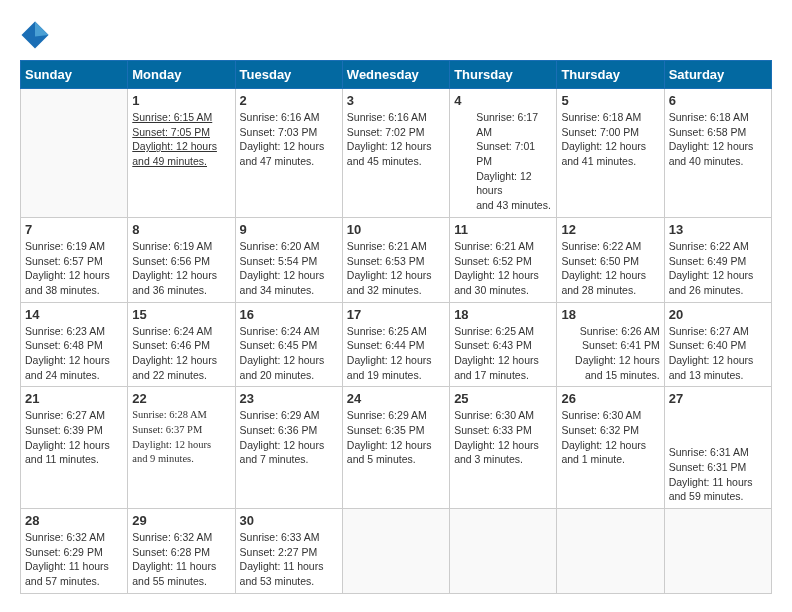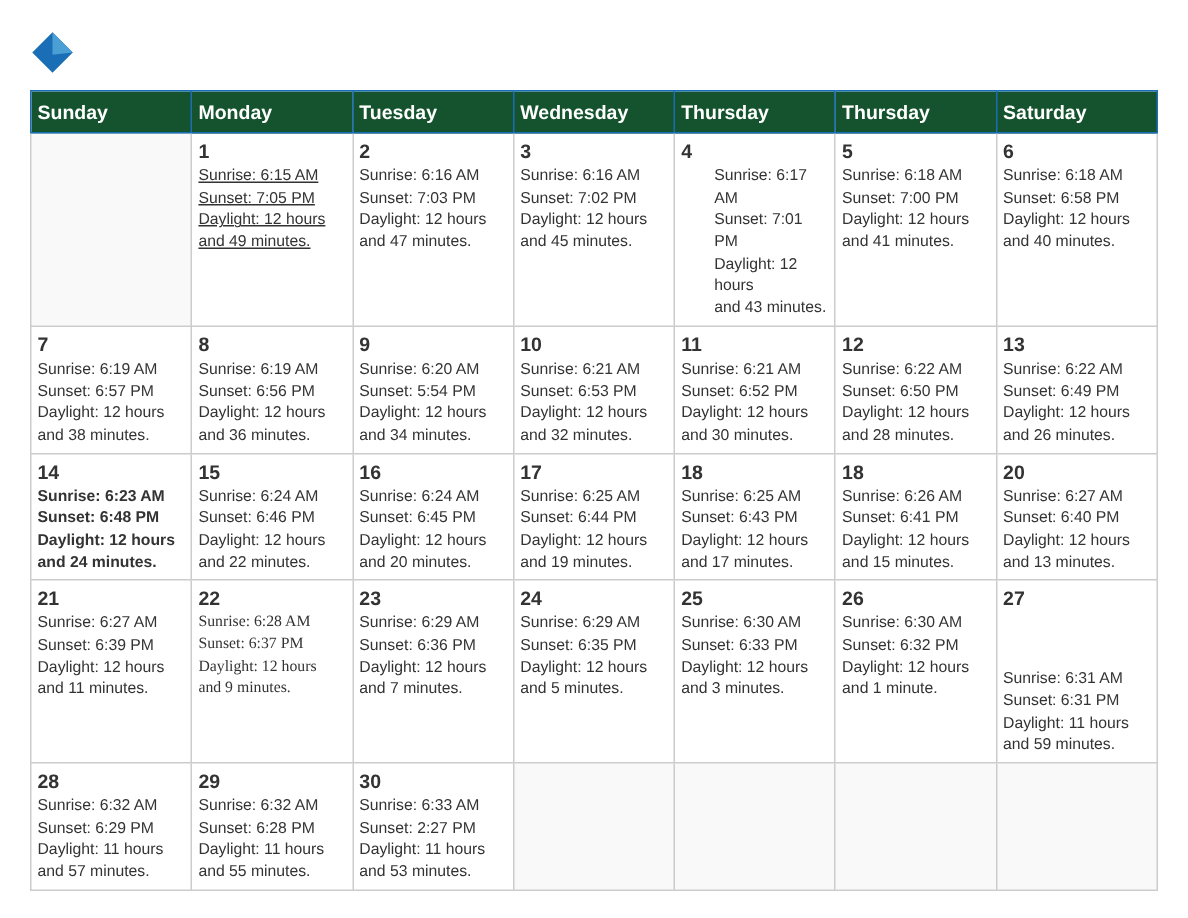--- a/index.html
+++ b/index.html
@@ -50,21 +50,21 @@
     }
     .location {
       font-size: 14px;
       color: #555;
     }
     .calendar {
       width: 100%;
       border-collapse: collapse;
     }
     .calendar th {
-      background: #14532d;
+      background: #0369a1;
       color: #fff;
       font-size: 13px;
       padding: 6px 4px;
       text-align: left;
       border: 1px solid #1a6eb5;
     }
     .calendar td {
       border: 1px solid #ccc;
       vertical-align: top;
       padding: 4px;
@@ -213,21 +213,21 @@
           <span class="day-number">13</span>
           <div class="day-info" style="white-space: pre-line;">Sunrise: 6:22 AM
 Sunset: 6:49 PM
 Daylight: 12 hours
 and 26 minutes.</div>
         </td>
       </tr>
       <tr>
         <td>
           <span class="day-number">14</span>
-          <div class="day-info" style="white-space: pre-line; font-weight: bold;">Sunrise: 6:23 AM
+          <div class="day-info" style="white-space: pre-line;">Sunrise: 6:23 AM
 Sunset: 6:48 PM
 Daylight: 12 hours
 and 24 minutes.</div>
         </td>
         <td>
           <span class="day-number">15</span>
           <div class="day-info" style="white-space: pre-line;">Sunrise: 6:24 AM
 Sunset: 6:46 PM
 Daylight: 12 hours
 and 22 minutes.</div>
@@ -248,21 +248,21 @@
         </td>
         <td>
           <span class="day-number">18</span>
           <div class="day-info" style="white-space: pre-line;">Sunrise: 6:25 AM
 Sunset: 6:43 PM
 Daylight: 12 hours
 and 17 minutes.</div>
         </td>
         <td>
           <span class="day-number">18</span>
-          <div class="day-info" style="white-space: pre-line;">Sunrise: 6:26 AM
+          <div class="day-info" style="white-space: pre-line; text-align: right;">Sunrise: 6:26 AM
 Sunset: 6:41 PM
 Daylight: 12 hours
 and 15 minutes.</div>
         </td>
         <td>
           <span class="day-number">20</span>
           <div class="day-info" style="white-space: pre-line;">Sunrise: 6:27 AM
 Sunset: 6:40 PM
 Daylight: 12 hours
 and 13 minutes.</div>

